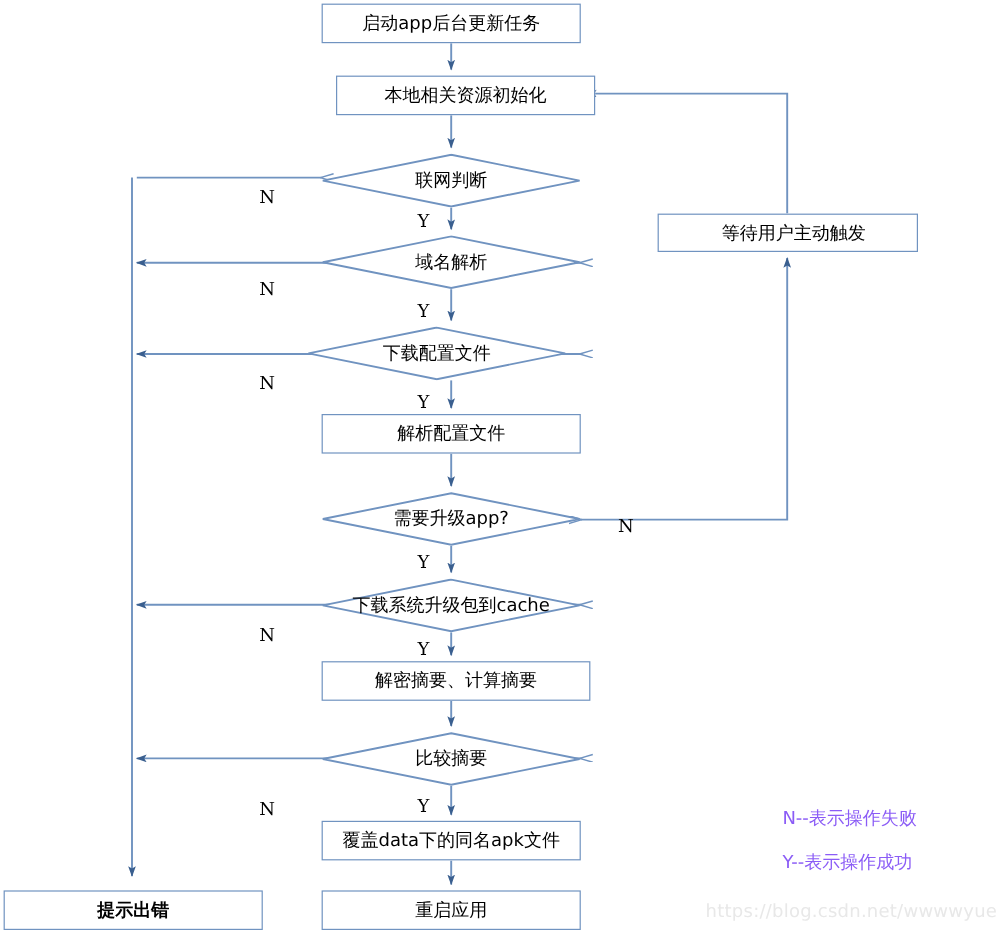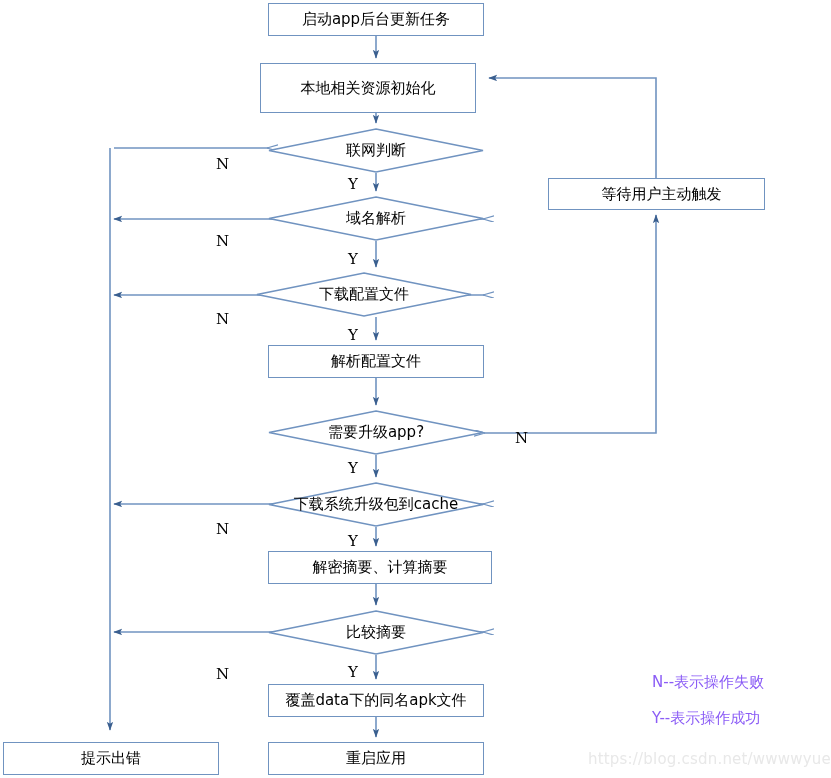--- a/index.html
+++ b/index.html
@@ -120,21 +120,21 @@
       <path d="M484,433 L656,433 L656,215" marker-end="url(#arrow)" marker-start="url(#arrowopen)"></path>
 
       <path d="M656,178 L656,78 L489,78" marker-end="url(#arrow)"></path>
     </g>
   </svg>
 
   <div class="node process" style="left:268px; top:3px; width:216px; height:33px;">
     <span>启动app后台更新任务</span>
   </div>
 
-  <div class="node process" style="left:260px; top:63px; width:216px; height:50px;">
+  <div class="node process" style="left:280px; top:63px; width:216px; height:33px;">
     <span>本地相关资源初始化</span>
   </div>
 
   <div class="node decision" style="left:268px; top:196px; width:216px; height:45px;">
     <svg viewBox="0 0 216 45" preserveAspectRatio="none">
       <polygon points="108,1 215,22.5 108,44 1,22.5" fill="#ffffff" stroke="#7093c0" stroke-width="1.6" vector-effect="non-scaling-stroke"></polygon>
     </svg>
     <span class="dlabel">域名解析</span>
   </div>
 
@@ -182,21 +182,21 @@
   </div>
 
   <div class="node process" style="left:268px; top:684px; width:216px; height:33px;">
     <span>覆盖data下的同名apk文件</span>
   </div>
 
   <div class="node process" style="left:268px; top:742px; width:216px; height:33px;">
     <span>重启应用</span>
   </div>
 
-  <div class="node process" style="left:3px; top:742px; width:216px; height:33px;">
+  <div class="node process" style="left:3px; top:742px; width:216px; height:33px;font-weight:bold;">
     <span>提示出错</span>
   </div>
 
   <div class="node process" style="left:548px; top:178px; width:217px; height:32px;padding-left:10px;">
     <span>等待用户主动触发</span>
   </div>
 
   <span class="edge-label" style="left:216px; top:157px;">N</span>
   <span class="edge-label" style="left:348px; top:177px;">Y</span>
   <span class="edge-label" style="left:216px; top:234px;">N</span>

